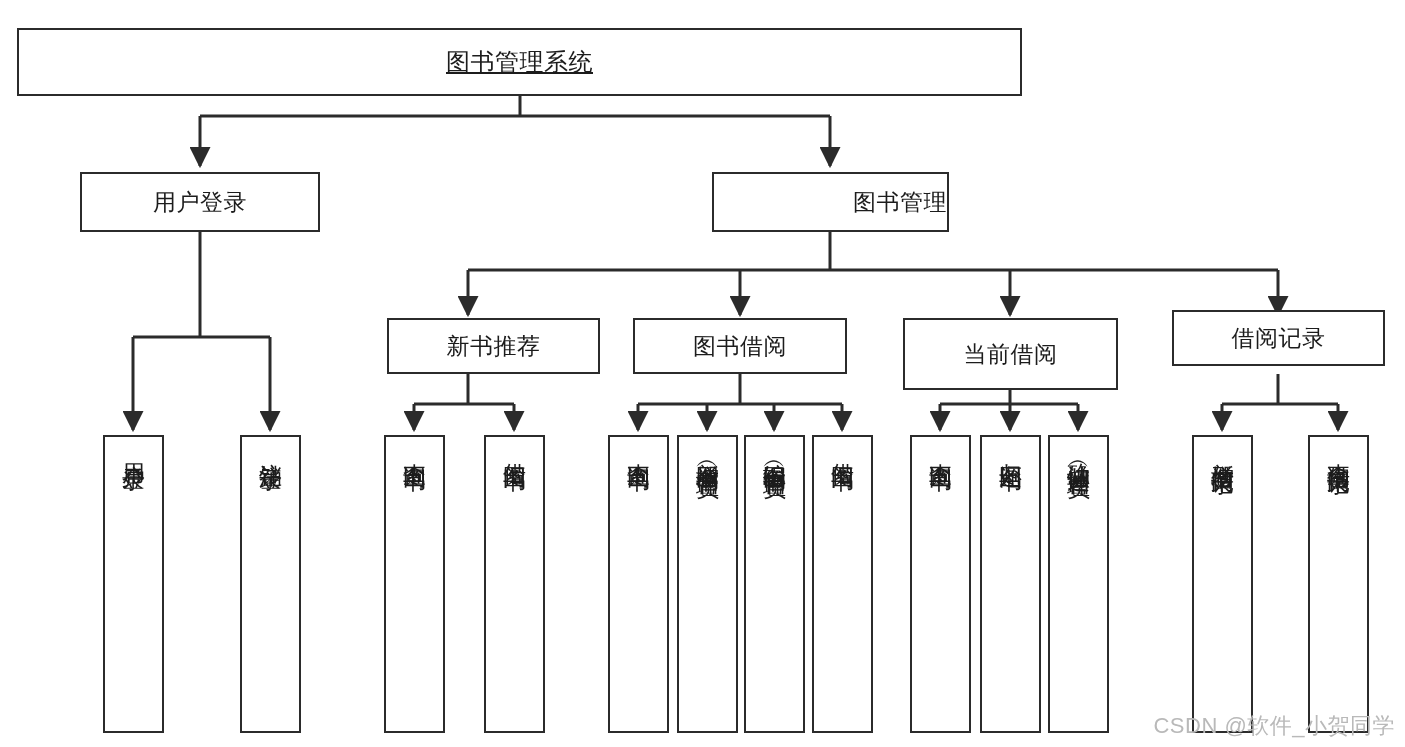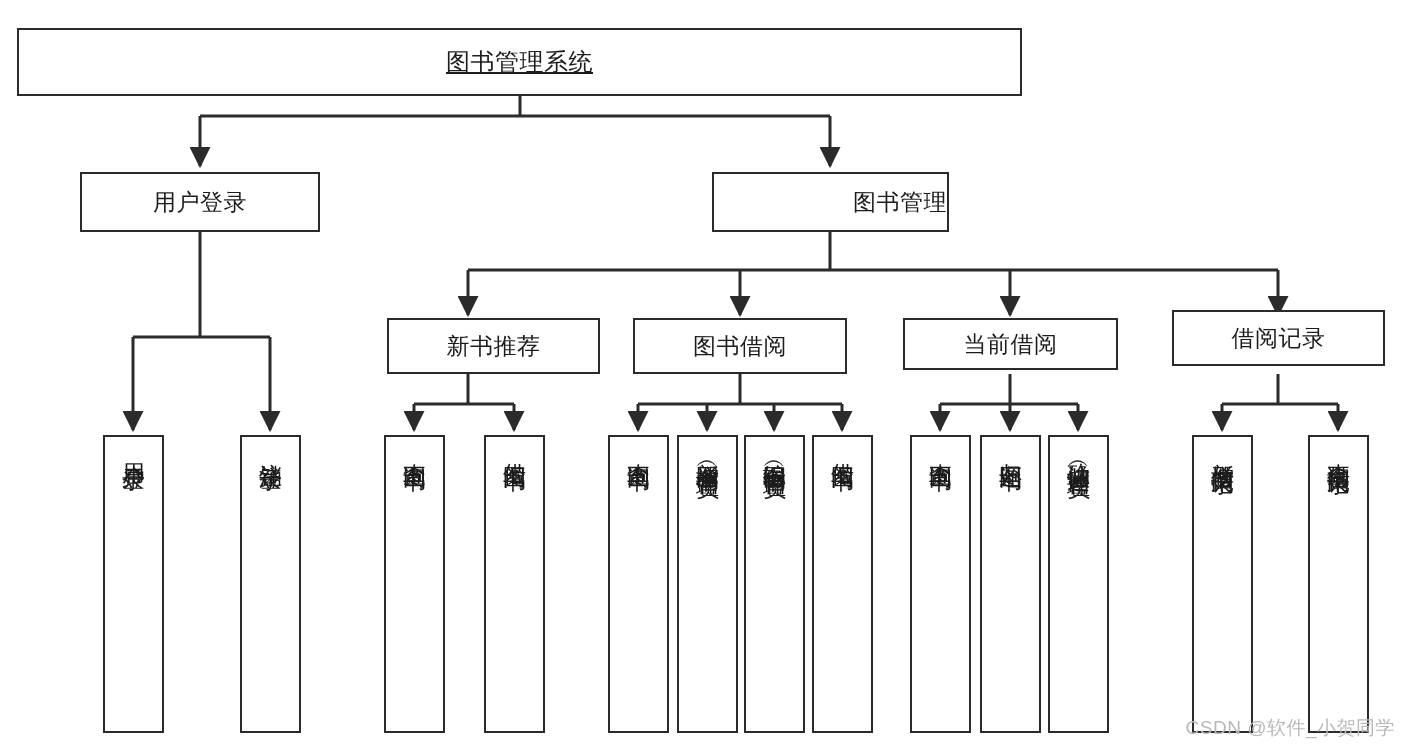--- a/index.html
+++ b/index.html
@@ -62,21 +62,21 @@
     font-size: 23px;
     line-height: 1.08;
     letter-spacing: 2px;
     white-space: normal;
     max-height: 100%;
   }
   #watermark {
     position: absolute;
     right: 10px;
     bottom: 6px;
-    font-size: 19px;
+    font-size: 22px;
     color: #b9b9b9;
     letter-spacing: 0.5px;
     white-space: nowrap;
     user-select: none;
   }
 </style>
 </head>
 <body>
 
 <div id="diagram-root">
@@ -142,21 +142,21 @@
   <div class="node horiz" style="left:712px; top:172px; width:237px; height:60px;justify-content:flex-end;">
     <span class="label">图书管理</span>
   </div>
 
   <div class="node horiz" style="left:362px; top:318px; width:213px; height:56px;margin-left:25px;">
     <span class="label">新书推荐</span>
   </div>
   <div class="node horiz" style="left:633px; top:318px; width:214px; height:56px;align-items:center;">
     <span class="label">图书借阅</span>
   </div>
-  <div class="node horiz" style="left:903px; top:318px; width:215px; height:52px;">
+  <div class="node horiz" style="left:903px; top:318px; width:215px; height:72px;">
     <span class="label">当前借阅</span>
   </div>
   <div class="node horiz" style="left:1172px; top:310px; width:213px; height:56px;">
     <span class="label">借阅记录</span>
   </div>
 
   <div class="node leaf" style="left:103px; top:435px; width:61px; height:298px;">
     <span class="label">用户登录</span>
   </div>
   <div class="node leaf" style="left:240px; top:435px; width:61px; height:298px;">

